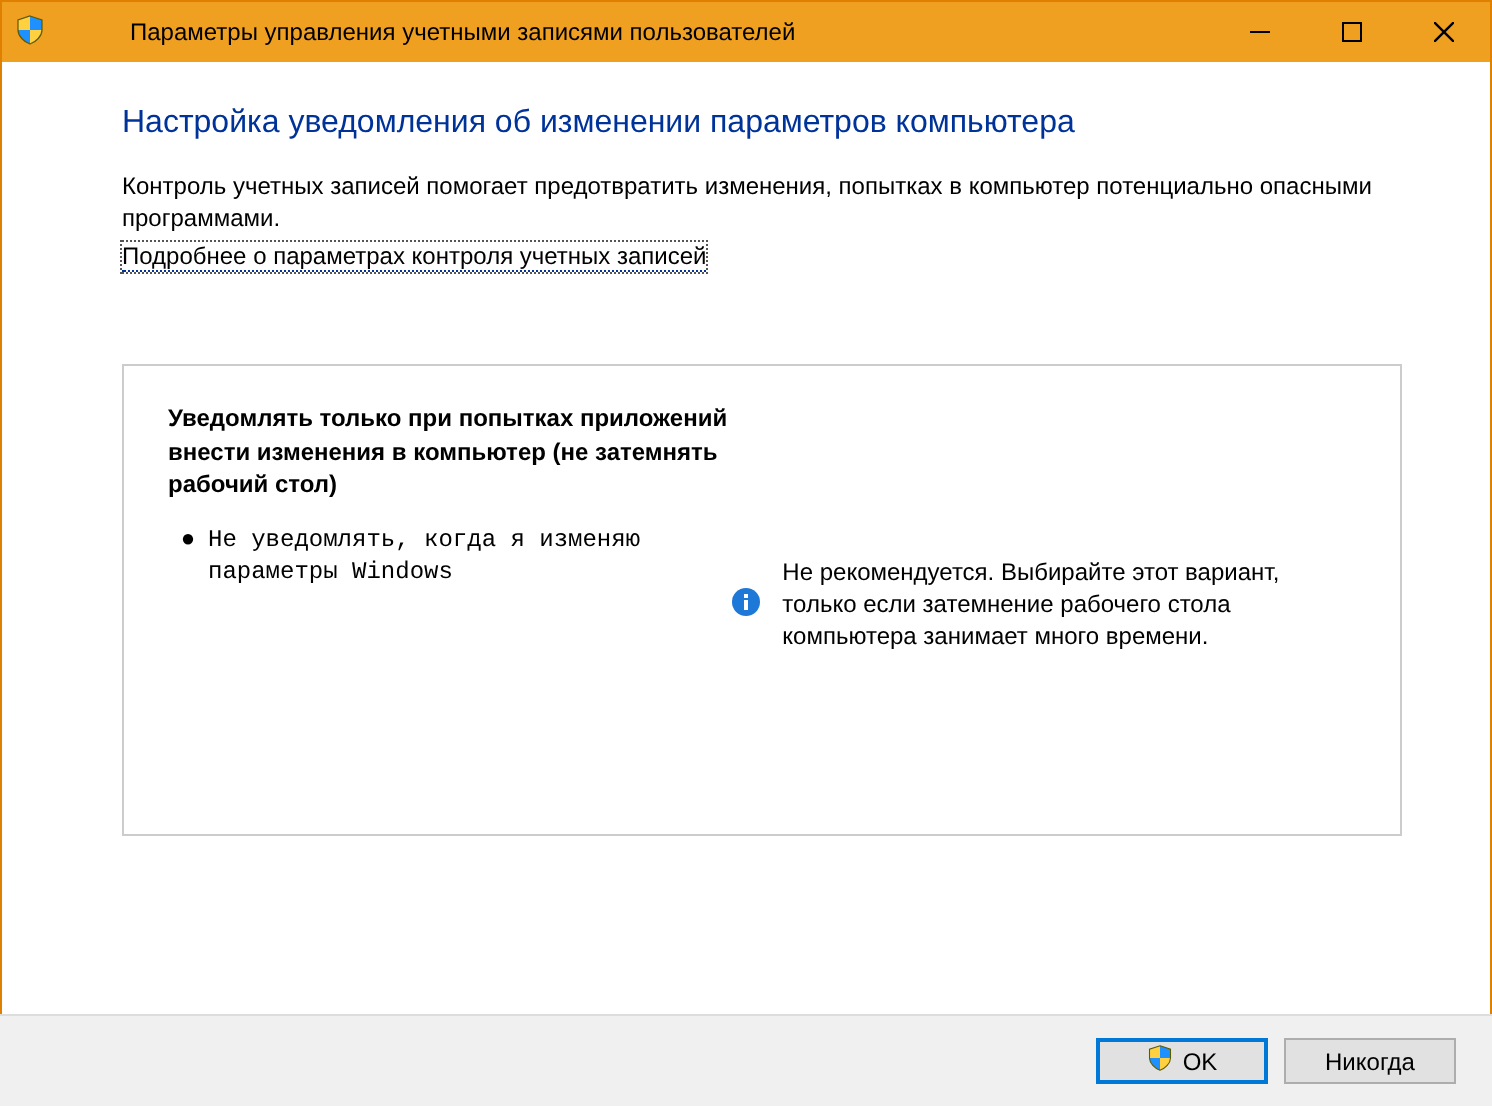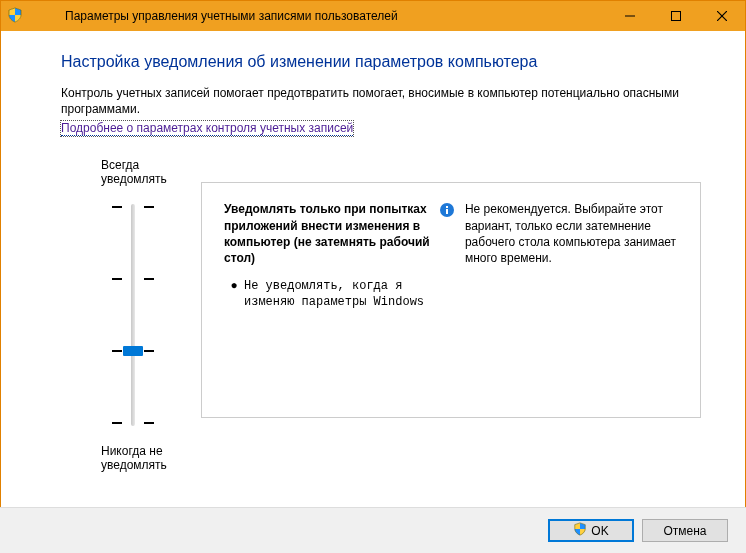--- a/index.html
+++ b/index.html
@@ -38,21 +38,21 @@
     padding: 22px 44px 10px 60px;
   }
   .heading {
     color: #003399;
     font-size: 16px;
     font-weight: 400;
     margin-bottom: 14px;
   }
   .desc { color: #000; font-size: 12px; margin-bottom: 4px; line-height: 1.35;}
   .link {
-    color: #4c1d95;
+    color: #000000;
     text-decoration: none;
     border-bottom: 1px dotted #003399;
     display: inline-block;
     outline: 1px dotted #555;
     outline-offset: 0px;
     font-size: 12px;
   }
   .body-row {
     display: flex;
     margin-top: 22px;
@@ -105,21 +105,21 @@
     padding: 18px 22px 14px 22px;
     position: relative;
     display: flex;
     flex-direction: row;
     justify-content: space-between;
   }
   .panel-head { font-weight: 700; font-size: 12px; line-height: 1.35; }
   .bullet-row { display: flex; margin-top: 12px; }
   .bullet-dot { width: 20px; text-align: center; font-size: 12px; line-height: 1.2;}
   .bullet-txt { flex: 1; font-size: 12px; line-height: 1.35; font-family: Liberation Mono, monospace; }
-  .reco-row { display: flex; align-items: flex-start; }
+  .reco-row { display: flex; align-items: center; }
   .reco-icon { margin-right: 10px; margin-top: 1px;}
   .reco-txt { flex: 1; font-size: 12px; line-height: 1.35; }
   .footer {
     position: absolute;
     bottom: 0; left: 0; right: 0;
     height: 46px;
     background: #f0f0f0;
     border-top: 1px solid #ddd;
     display: flex;
     justify-content: flex-end;
@@ -174,45 +174,24 @@
       <svg width="10" height="10">
           <line x1="0" y1="0" x2="10" y2="10" stroke="#000" stroke-width="1.2"></line>
           <line x1="10" y1="0" x2="0" y2="10" stroke="#000" stroke-width="1.2"></line>
         </svg>
     </div>
   </div>
 </div>
 
 <div class="content">
   <div class="heading">Настройка уведомления об изменении параметров компьютера</div>
-  <div class="desc">Контроль учетных записей помогает предотвратить помогает, вносимые в компьютер потенциально опасными программами.</div>
+  <div class="desc">Контроль учетных записей помогает предотвратить изменения, попытках в компьютер потенциально опасными программами.</div>
   <a href="#" class="link">Подробнее о параметрах контроля учетных записей</a>
 
   <div class="body-row">
-    <div class="slider-col">
-      <div class="always-lbl">Всегда уведомлять</div>
-      <div class="track-wrap">
-        <div class="track"></div>
-
-        <div class="tick l" style="top:10px"></div>
-        <div class="tick r" style="top:10px"></div>
-
-        <div class="tick l" style="top:82px"></div>
-        <div class="tick r" style="top:82px"></div>
-
-        <div class="tick l" style="top:154px"></div>
-        <div class="tick r" style="top:154px"></div>
-
-        <div class="tick l" style="top:226px"></div>
-        <div class="tick r" style="top:226px"></div>
-
-        <div class="thumb" style="top:150px"></div>
-      </div>
-      <div class="never-lbl">Никогда не уведомлять</div>
-    </div>
 
     <div class="panel">
       <div>
         <div class="panel-head">Уведомлять только при попытках приложений внести изменения в компьютер (не затемнять рабочий стол)</div>
         <div class="bullet-row">
           <div class="bullet-dot">●</div>
           <div class="bullet-txt">Не уведомлять, когда я изменяю параметры Windows</div>
         </div>
       </div>
       <div class="reco-row">
@@ -237,15 +216,15 @@
         <path d="M8 1 L14 3 V8 L8 8 Z" fill="#1e90ff"></path>
         <path d="M8 1 L2 3 V8 L8 8 Z" fill="#ffd040"></path>
         <path d="M8 8 L14 8 C14 11 11 14 8 15 Z" fill="#ffd040"></path>
         <path d="M8 8 L2 8 C2 11 5 14 8 15 Z" fill="#1e90ff"></path>
         <path d="M8 1 L14 3 V8 C14 11 11 14 8 15 C5 14 2 11 2 8 V3 Z" fill="none" stroke="#5a5a00" stroke-width="0.6"></path>
       </svg>
     </span>
     <span>OK</span>
   </div>
   <div class="btn">
-    <span>Отмена</span>
+    <span>Никогда</span>
   </div>
 </div>
 
 </body></html>

